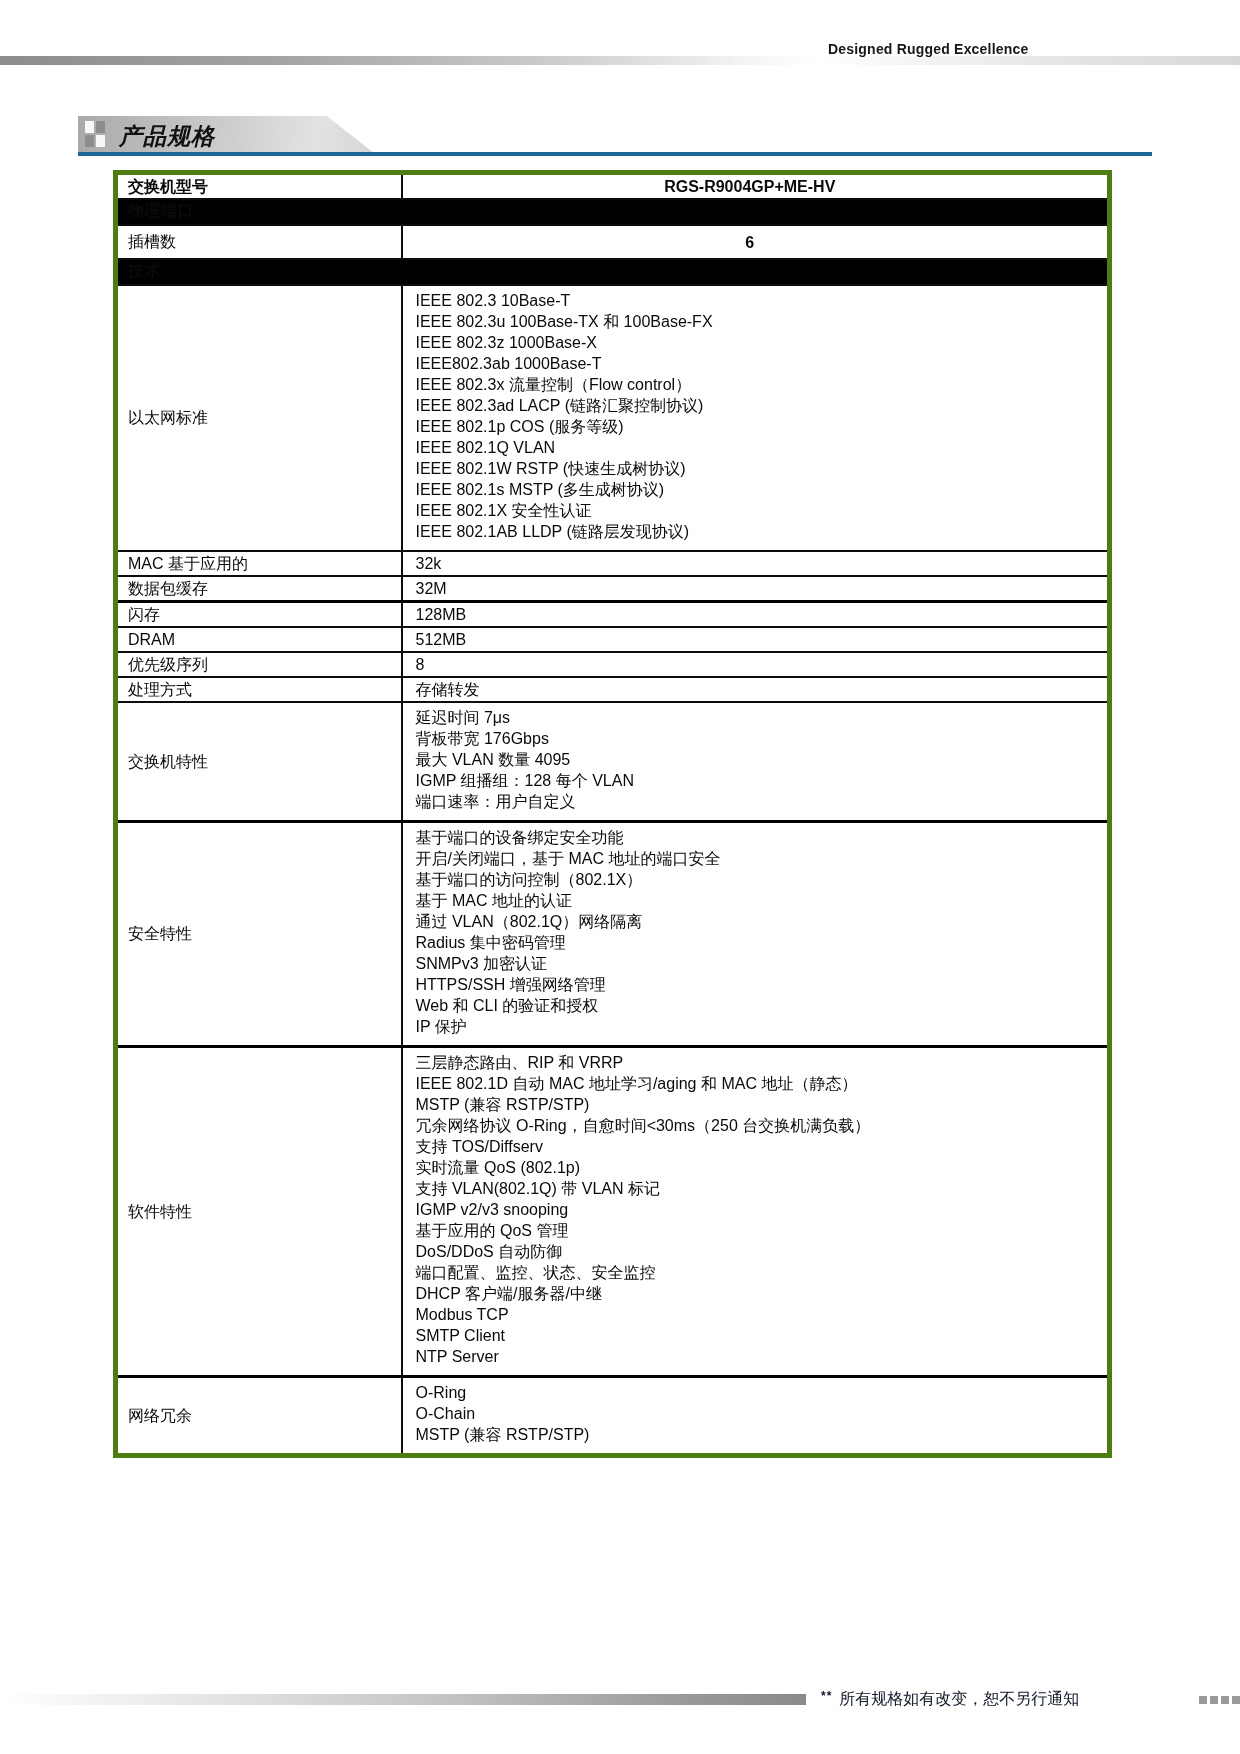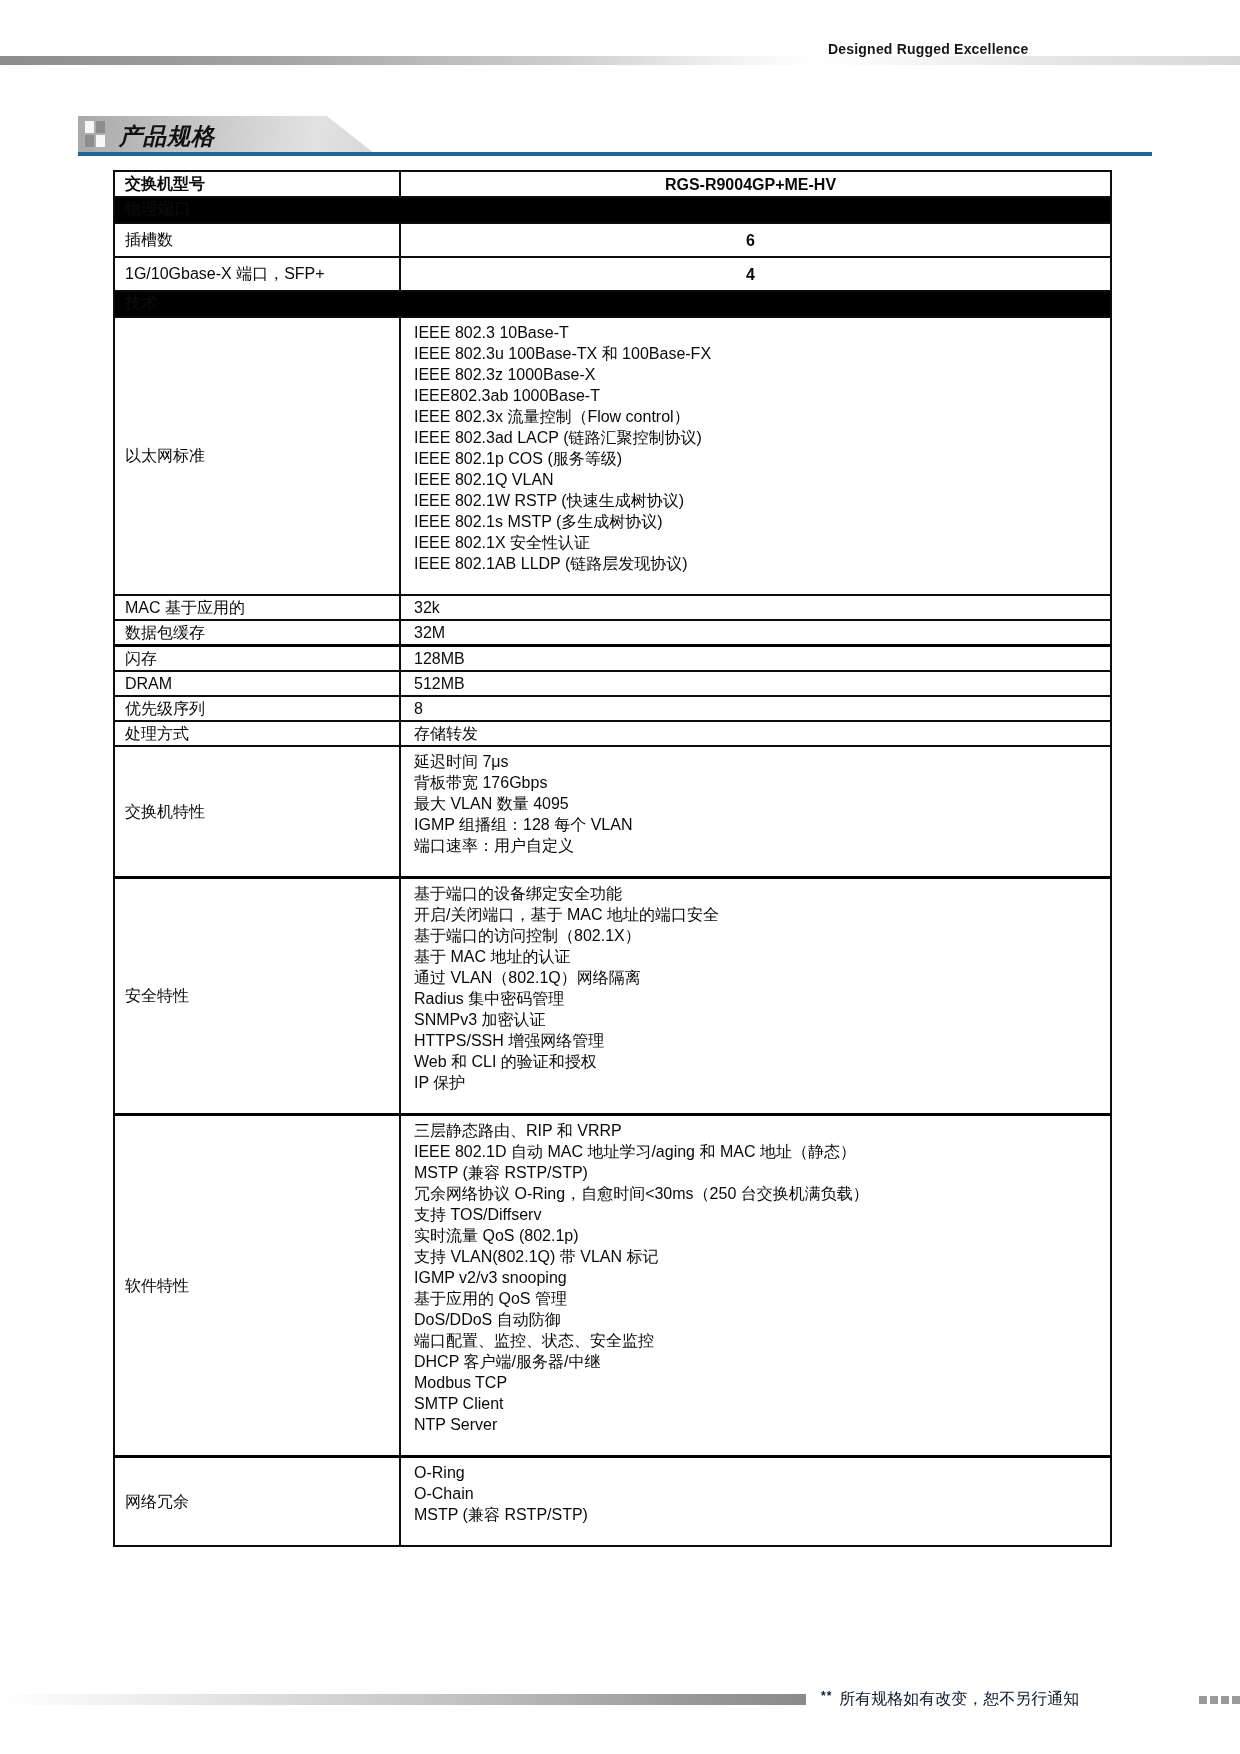--- a/index.html
+++ b/index.html
@@ -45,33 +45,33 @@
   }
   .section-underline {
     position:absolute; top:152px; left:78px; width:1074px; height:4px;
     background:#1e6898;
   }
 
   
   .spec-table {
     position:absolute; top:170px; left:113px; width:999px;
     border-collapse:collapse; table-layout:fixed;
-    border:1px solid #4d7c0f;
+    border:5px solid #4d7c0f;
   }
   .spec-table td {
     border:2px solid #0d0d0d;
     font-size:16px; color:#0a0a0a; vertical-align:middle;
   }
   .spec-table tr.thick-top td { border-top:3px solid #000; }
   .label-cell  { width:286px; padding:1px 6px 1px 10px; line-height:20px; }
   .label-cell.bold { font-weight:bold; }
   .value-cell  { padding:1px 10px 1px 13px; line-height:21px; }
   .value-cell.center { text-align:center; padding-left:0; }
   .value-cell.bold   { font-weight:bold;margin-top:44px; }
-  .value-cell.multi  { padding-top:4px; padding-bottom:20px; }
+  .value-cell.multi  { padding-top:4px; padding-bottom:8px; }
   .value-line { line-height:21px; white-space:nowrap; }
   .row-h26 td { height:26px; }
   .row-h34 td { height:34px; }
   .section-cell {
     background:#000; color:#ffffff; font-weight:bold;
     padding:1px 6px 2px 10px; height:25px; font-size:16.5px;
     letter-spacing:.5px;
   }
 
   
@@ -117,24 +117,20 @@
         <tr class="row-h26">
           <td class="label-cell bold">交换机型号</td>
           <td class="value-cell center bold">RGS-R9004GP+ME-HV</td>
         </tr>
         <tr>
           <td colspan="2" class="section-cell">物理端口</td>
         </tr>
         <tr class="row-h34">
           <td class="label-cell">插槽数</td>
           <td class="value-cell center bold">6</td>
-        </tr>
-        <tr class="row-h34">
-          <td class="label-cell">1G/10Gbase-X 端口，SFP+</td>
-          <td class="value-cell center bold">4</td>
         </tr>
         <tr>
           <td colspan="2" class="section-cell">技术</td>
         </tr>
         <tr>
           <td class="label-cell">以太网标准</td>
           <td class="value-cell multi">
             <div class="value-line">IEEE 802.3 10Base-T</div>
             <div class="value-line">IEEE 802.3u 100Base-TX 和 100Base-FX</div>
             <div class="value-line">IEEE 802.3z 1000Base-X</div>

